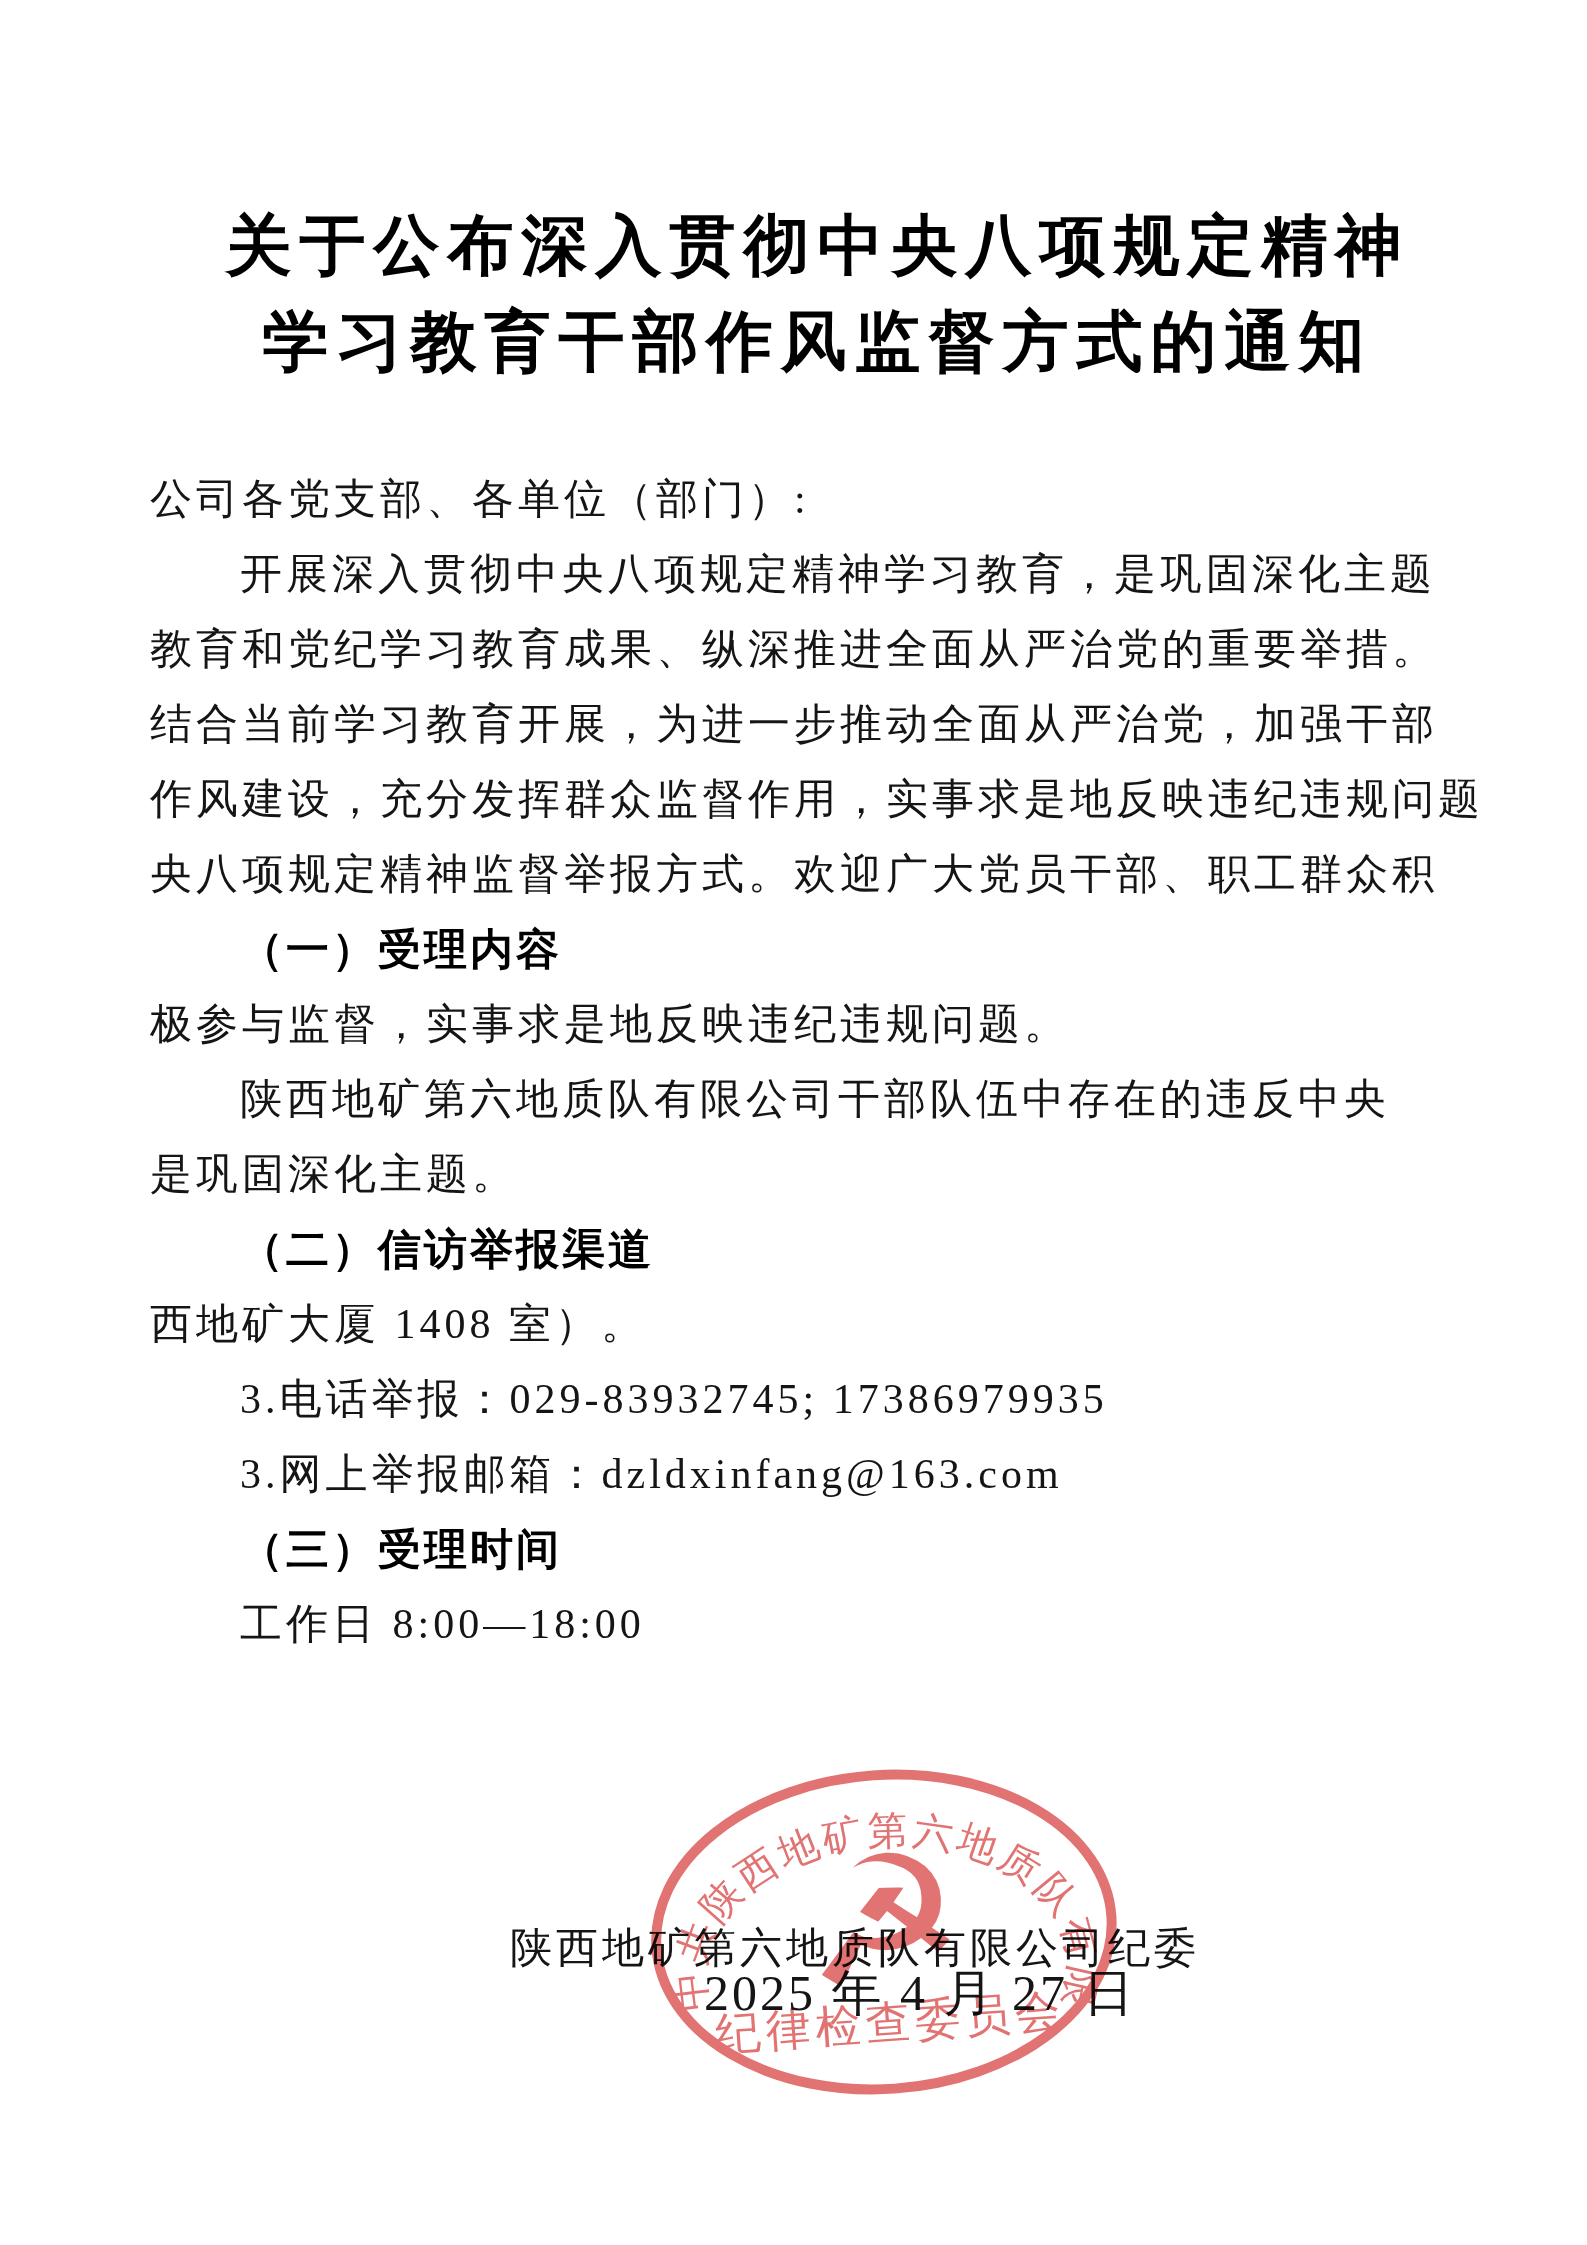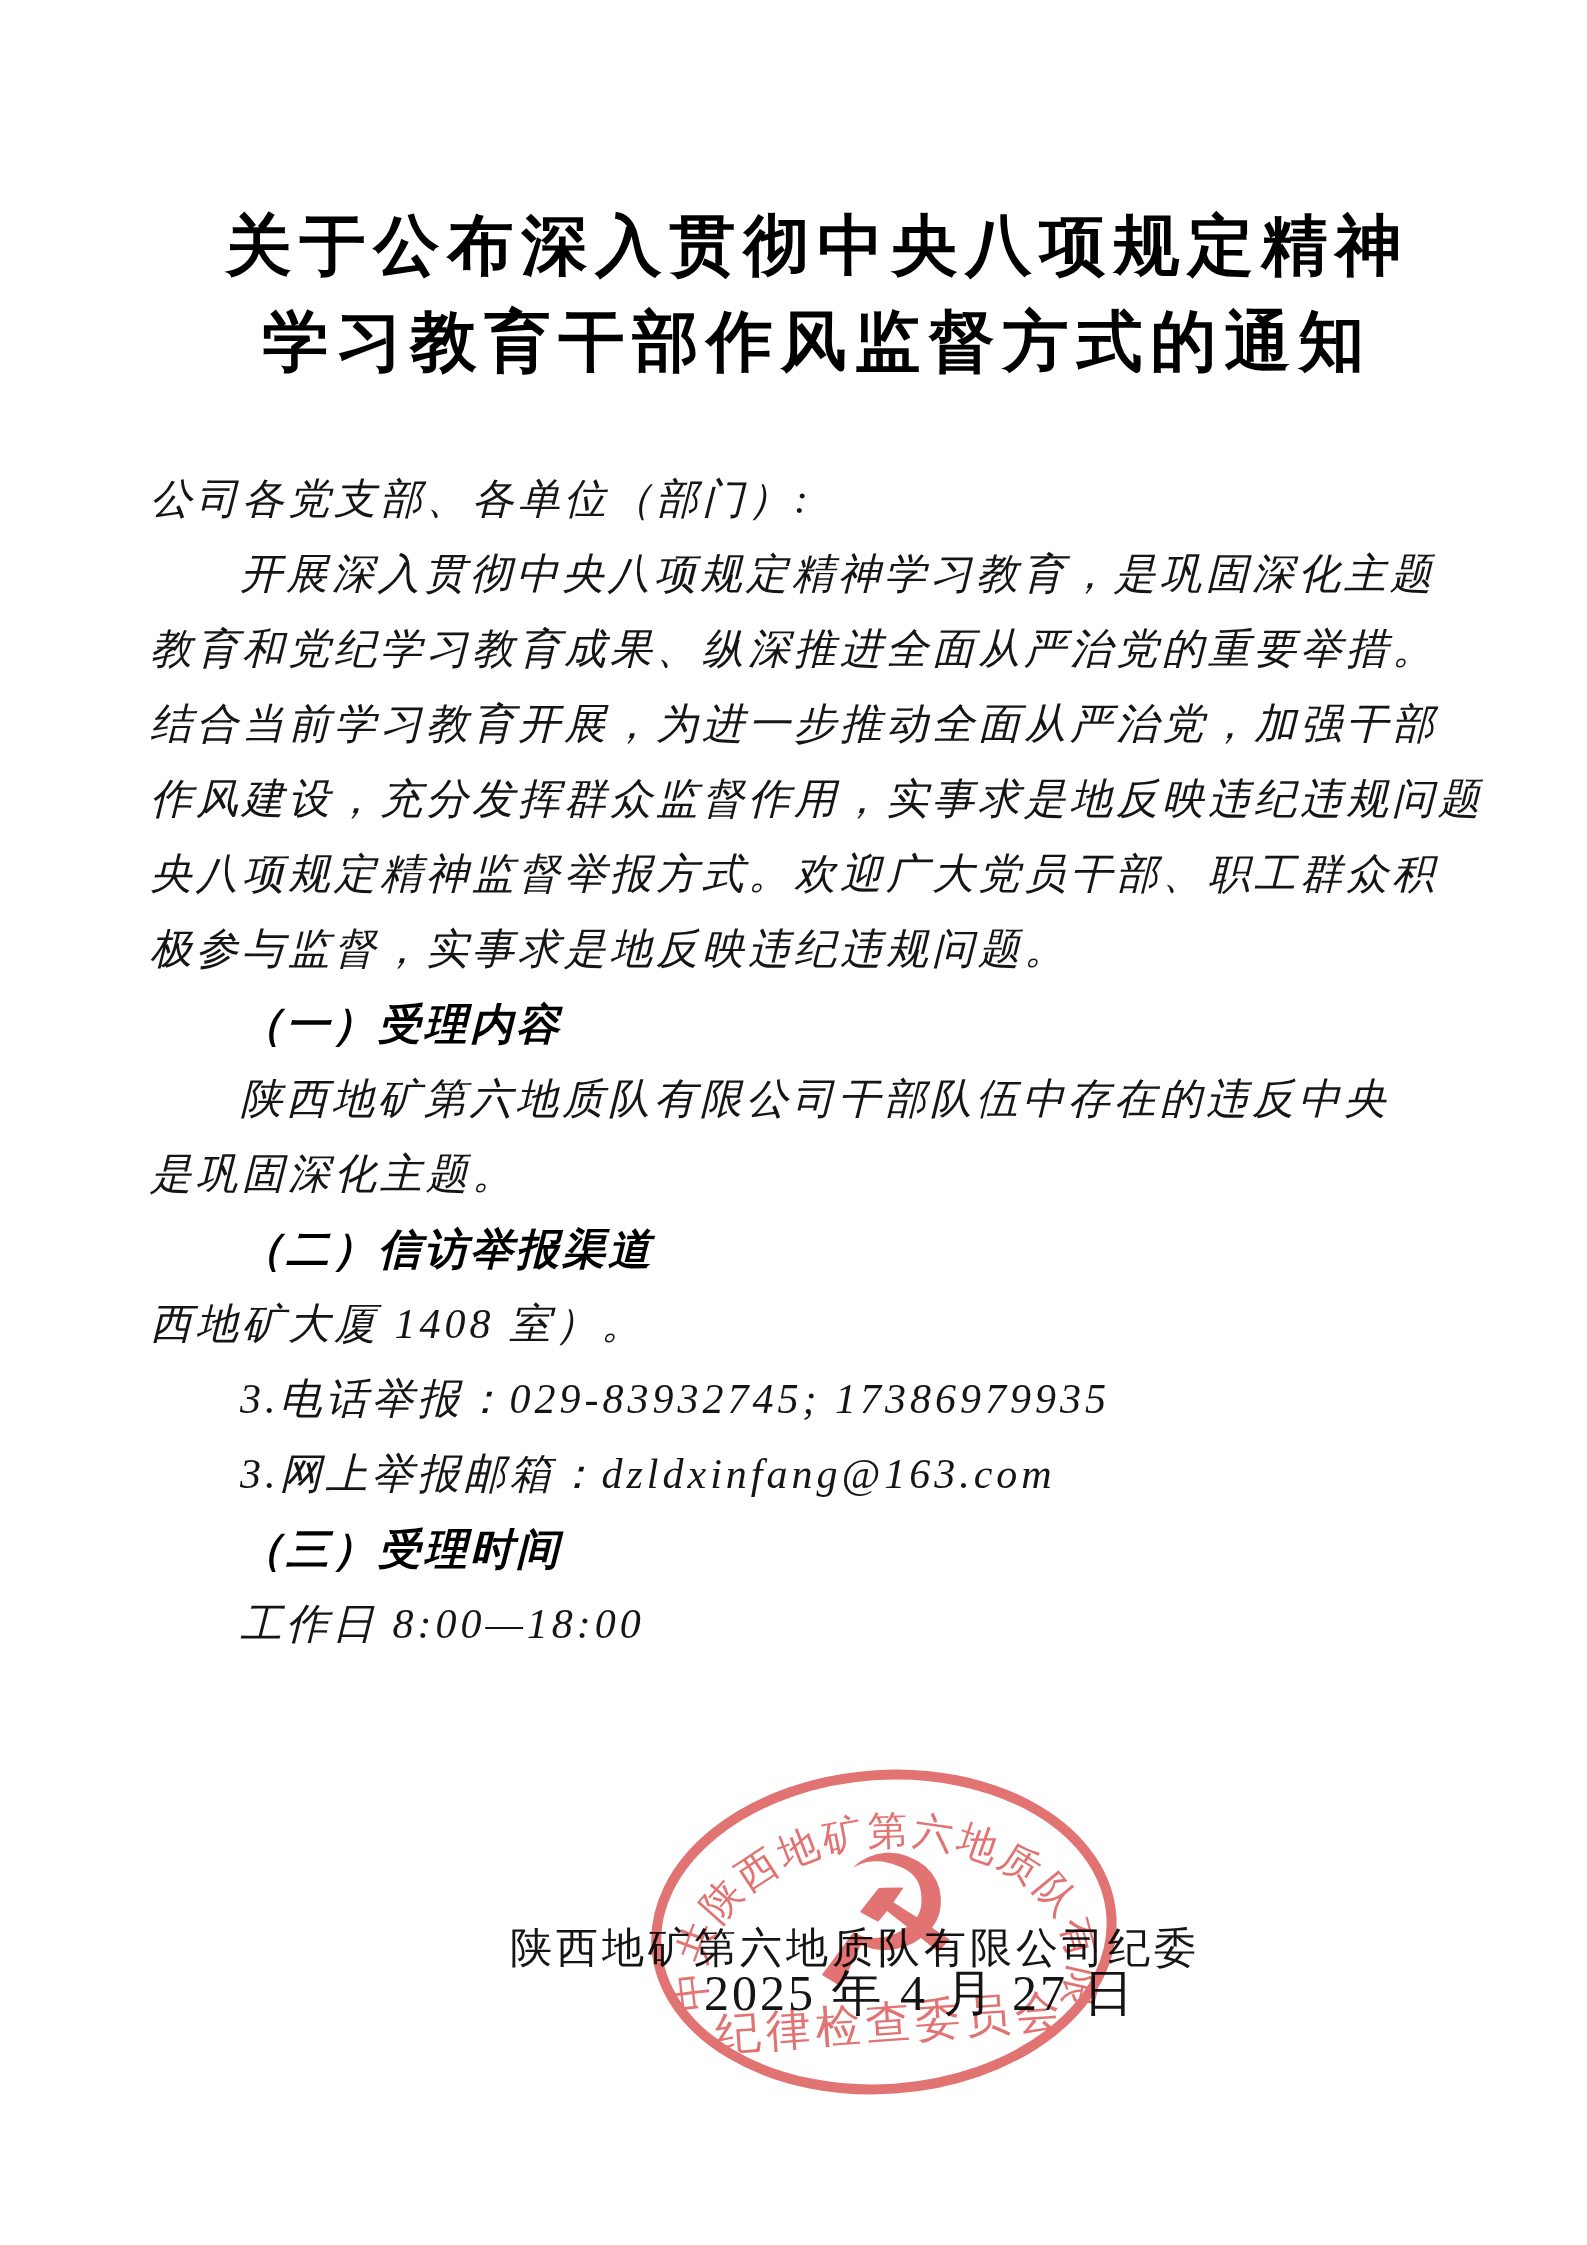--- a/index.html
+++ b/index.html
@@ -17,21 +17,20 @@
     font-weight:bold;
     font-size:66px; line-height:96px;
     letter-spacing:8px;
     color:#000;
     padding-left:24px;
   }
   .body-block {
     position:absolute; top:462px; left:150px; width:1300px;
     font-size:42px;
     letter-spacing:4px;
-    font-style:italic;
   }
   .line { height:75px; line-height:75px; white-space:nowrap; }
   .indent { padding-left:90px; }
   .heading {
     font-family:"Liberation Sans", sans-serif;
     font-weight:bold;
     font-size:43px;
     letter-spacing:3px;
     color:#000;
   }
@@ -64,23 +63,23 @@
     <div>学习教育干部作风监督方式的通知</div>
   </div>
 
   <div class="body-block">
     <div class="line">公司各党支部、各单位（部门）:</div>
     <div class="line indent">开展深入贯彻中央八项规定精神学习教育，是巩固深化主题</div>
     <div class="line">教育和党纪学习教育成果、纵深推进全面从严治党的重要举措。</div>
     <div class="line">结合当前学习教育开展，为进一步推动全面从严治党，加强干部</div>
     <div class="line">作风建设，充分发挥群众监督作用，实事求是地反映违纪违规问题</div>
     <div class="line">央八项规定精神监督举报方式。欢迎广大党员干部、职工群众积</div>
+    <div class="line heading indent">（一）受理内容</div>
+
     <div class="line">极参与监督，实事求是地反映违纪违规问题。</div>
-
-    <div class="line heading indent">（一）受理内容</div>
     <div class="line indent">陕西地矿第六地质队有限公司干部队伍中存在的违反中央</div>
     <div class="line">是巩固深化主题。</div>
 
     <div class="line heading indent">（二）信访举报渠道</div>
     <div class="line">西地矿大厦 1408 室）。</div>
     <div class="line indent">3.电话举报：029-83932745; 17386979935</div>
     <div class="line indent">3.网上举报邮箱：dzldxinfang@163.com</div>
 
     <div class="line heading indent">（三）受理时间</div>
     <div class="line indent">工作日 8:00—18:00</div>

